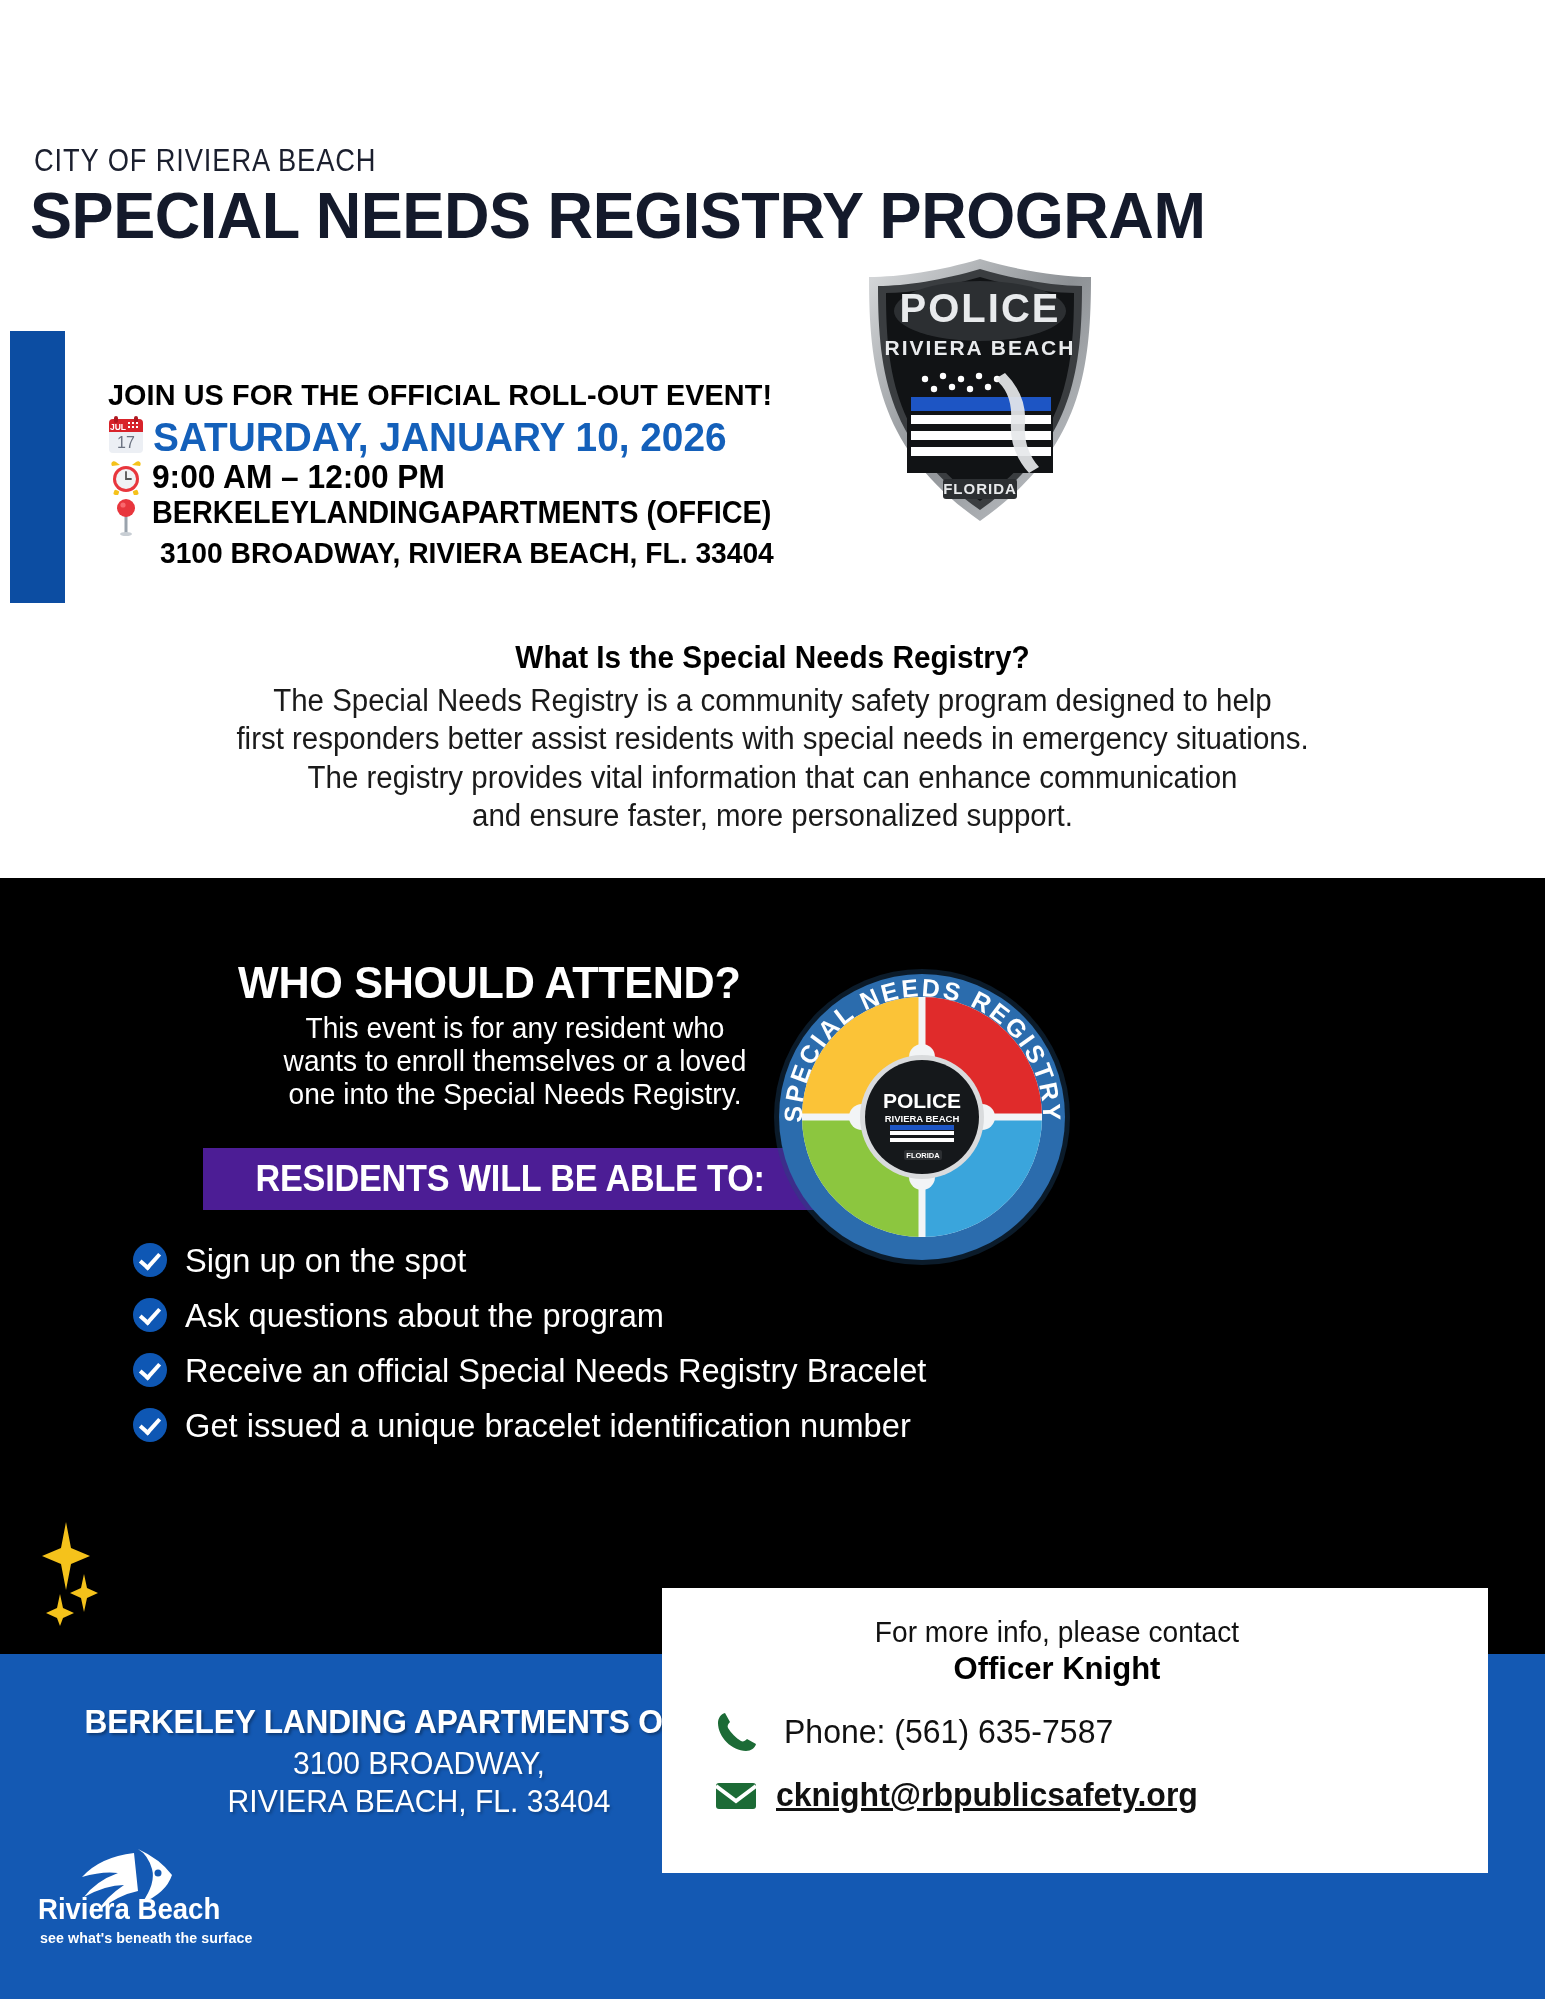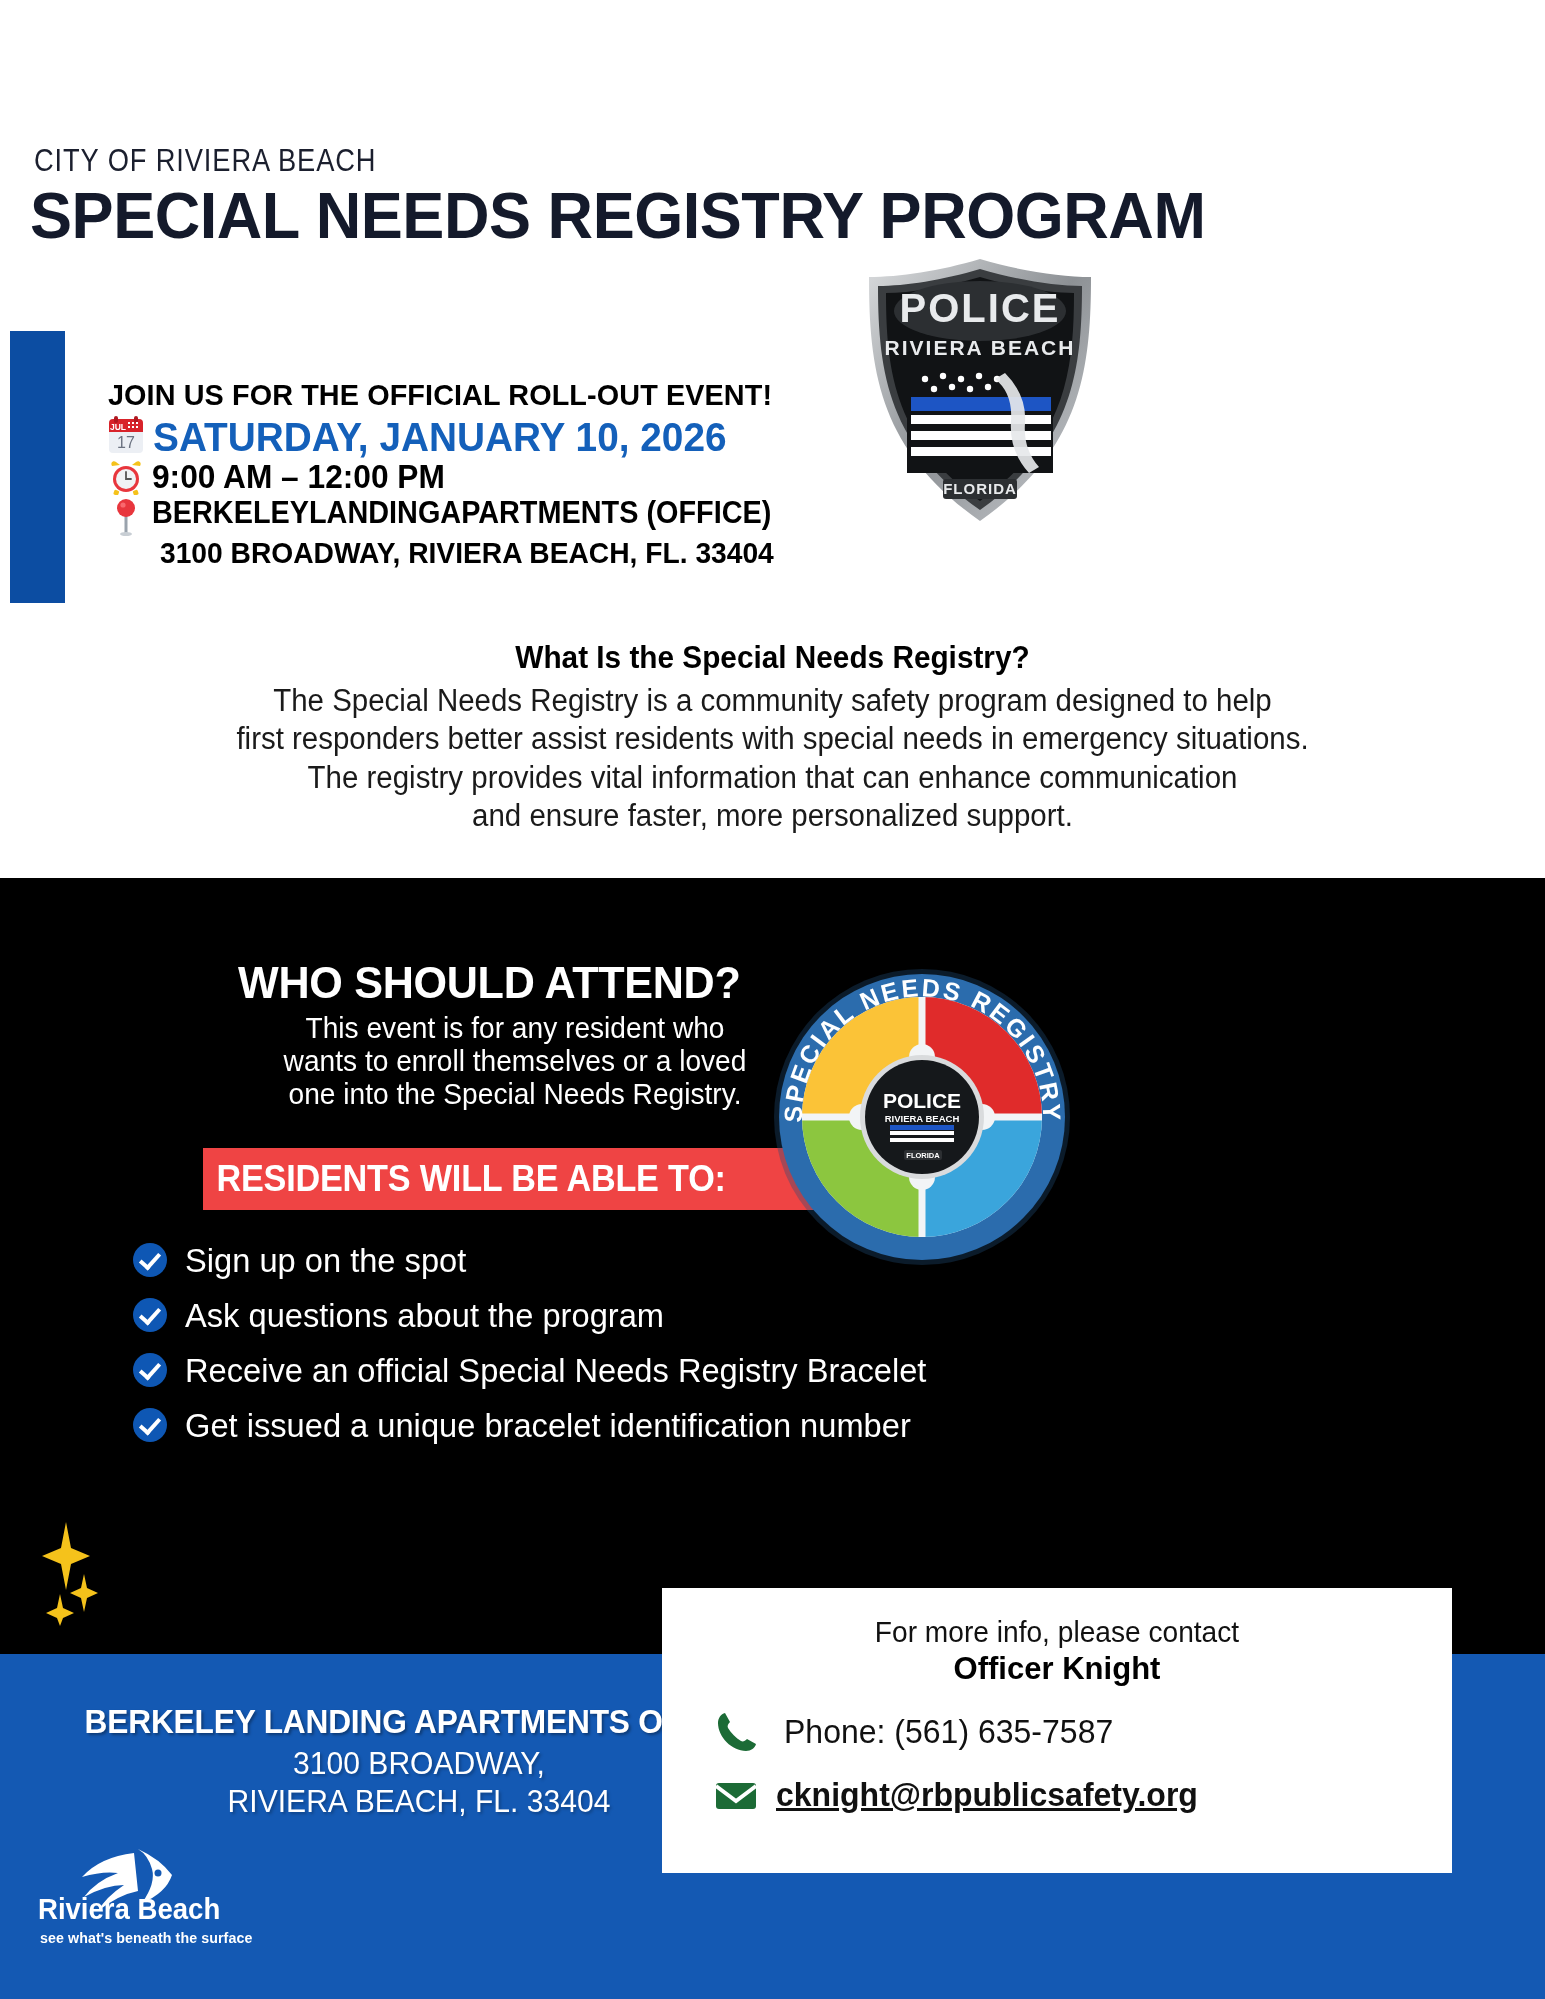--- a/index.html
+++ b/index.html
@@ -115,22 +115,22 @@
     transform:scaleX(0.98);transform-origin:left center;
     white-space:nowrap;
   }
   .who-body{
     position:absolute;left:225px;top:1012px;width:580px;text-align:center;
     font-size:29px;color:#ffffff;line-height:1.14;
     transform:scaleX(0.97);
   }
   .res-banner{
     position:absolute;left:203px;top:1148px;
-    width:615px;height:62px;background:#ef4444;
-    display:flex;align-items:center;justify-content:flex-start;
+    width:615px;height:62px;background:#4c1d95;
+    display:flex;align-items:center;justify-content:center;
   }
   .res-banner span{
     font-size:36px;font-weight:bold;color:#fff;letter-spacing:-0.2px;
     transform:scaleX(0.95);white-space:nowrap;
   }
 
   .checklist{position:absolute;left:133px;top:1243px;}
   .check-item{display:flex;align-items:flex-end;margin-bottom:21px;}
   .chk{
     width:34px;height:34px;border-radius:50%;background:#0e57b4;
@@ -186,20 +186,21 @@
     position:absolute;left:40px;top:1930px;
     font-size:14.5px;font-weight:bold;color:#fff;white-space:nowrap;
     letter-spacing:0.1px;
     transform:scaleX(0.98);transform-origin:left center;
   }
 
   
   .contact-card{
     position:absolute;left:662px;top:1588px;width:790px;height:285px;
     background:#ffffff;
+    padding-left:36px;
   }
   .cc-line1{
     position:absolute;left:0;top:28px;width:790px;text-align:center;
     font-size:29px;color:#111;transform:scaleX(0.97);white-space:nowrap;
   }
   .cc-name{
     position:absolute;left:0;top:62px;width:790px;text-align:center;
     font-size:32px;font-weight:bold;color:#000;transform:scaleX(0.97);
   }
   .cc-row{position:absolute;display:flex;align-items:center;left:50px;}

